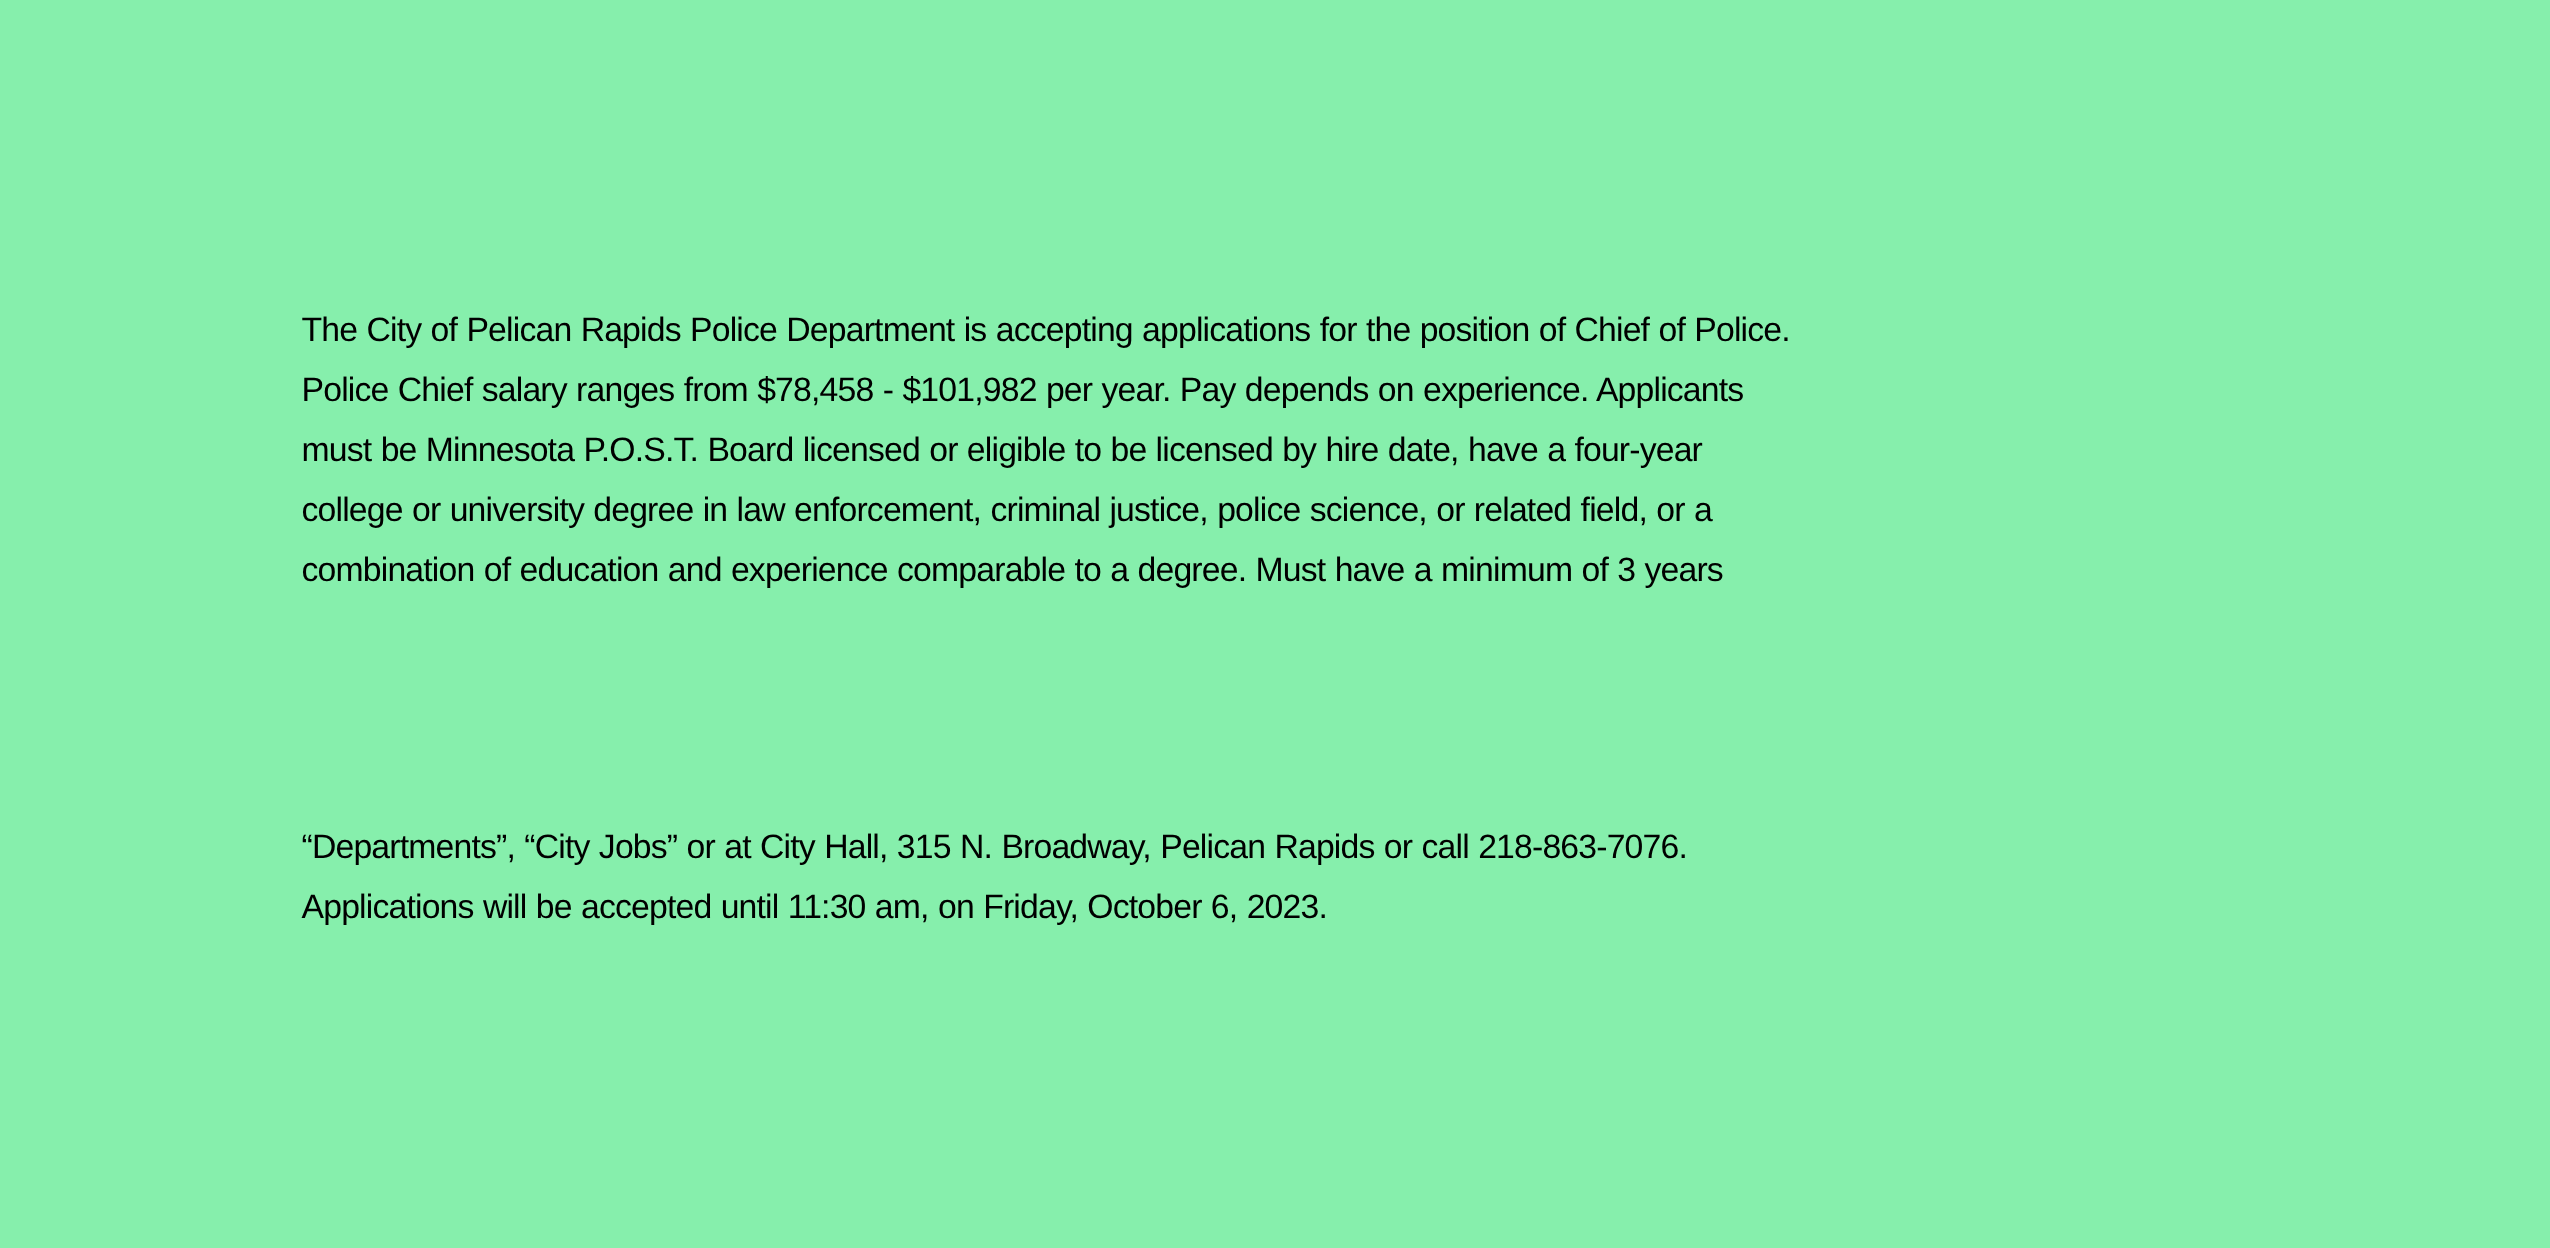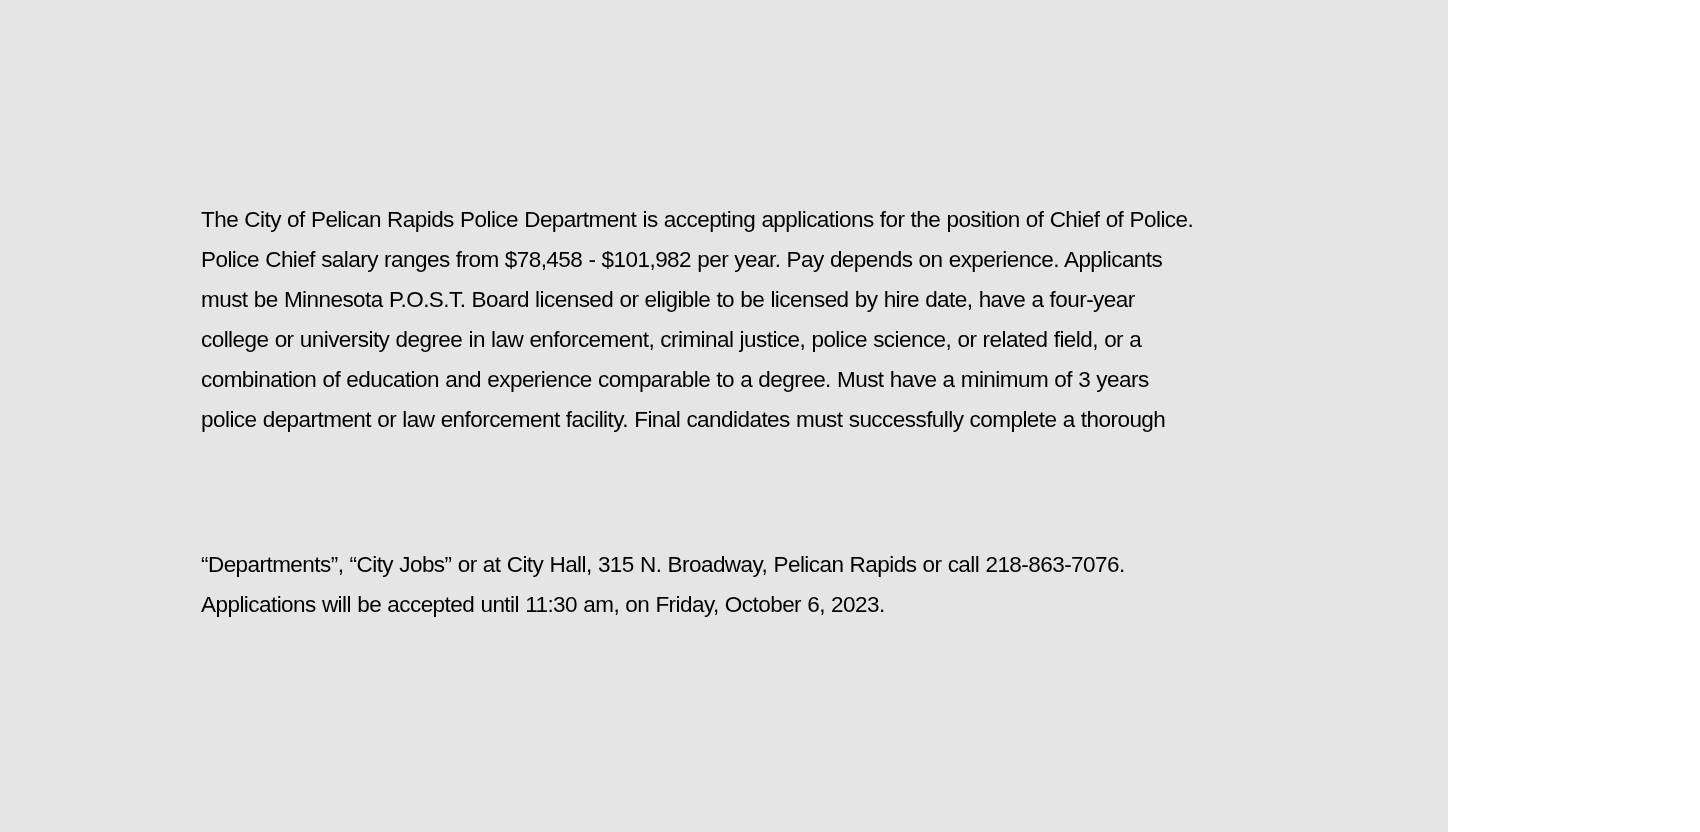--- a/index.html
+++ b/index.html
@@ -1,33 +1,32 @@
 <!DOCTYPE html>
 <html><head>
 <meta charset="utf-8">
 <style>
   html, body { margin: 0; padding: 0; background: #ffffff; }
   body { width: 1700px; height: 832px; position: relative; overflow: hidden; }
-  .page { position: absolute; left: 0; top: 0; width: 1448px; height: 832px; background: #e5e5e5; }
+  .page { position: absolute; left: 0; top: 0; width: 1700px; height: 832px; background: #86efac; }
   .para { position: absolute; left: 201px; margin: 0; color: #000000;
           font-family: "Liberation Sans", sans-serif; font-size: 22.5px;
           letter-spacing: -0.55px; word-spacing: 0.5px; }
   .line { display: block; height: 40px; line-height: 40px; white-space: nowrap; }
   #p1 { top: 200px; }
   #p2 { top: 545px; }
 </style>
 </head>
 <body>
 
 <div class="page">
   <p class="para" id="p1">
     <span class="line">The City of Pelican Rapids Police Department is accepting applications for the position of Chief of Police.</span>
     <span class="line">Police Chief salary ranges from $78,458 - $101,982 per year. Pay depends on experience. Applicants</span>
     <span class="line">must be Minnesota P.O.S.T. Board licensed or eligible to be licensed by hire date, have a four-year</span>
     <span class="line">college or university degree in law enforcement, criminal justice, police science, or related field, or a</span>
     <span class="line">combination of education and experience comparable to a degree. Must have a minimum of 3 years</span>
-    <span class="line">police department or law enforcement facility. Final candidates must successfully complete a thorough</span>
   </p>
   <p class="para" id="p2">
     <span class="line">“Departments”, “City Jobs” or at City Hall, 315 N. Broadway, Pelican Rapids or call 218-863-7076.</span>
     <span class="line">Applications will be accepted until 11:30 am, on Friday, October 6, 2023.</span>
   </p>
 </div>
 
 </body></html>

